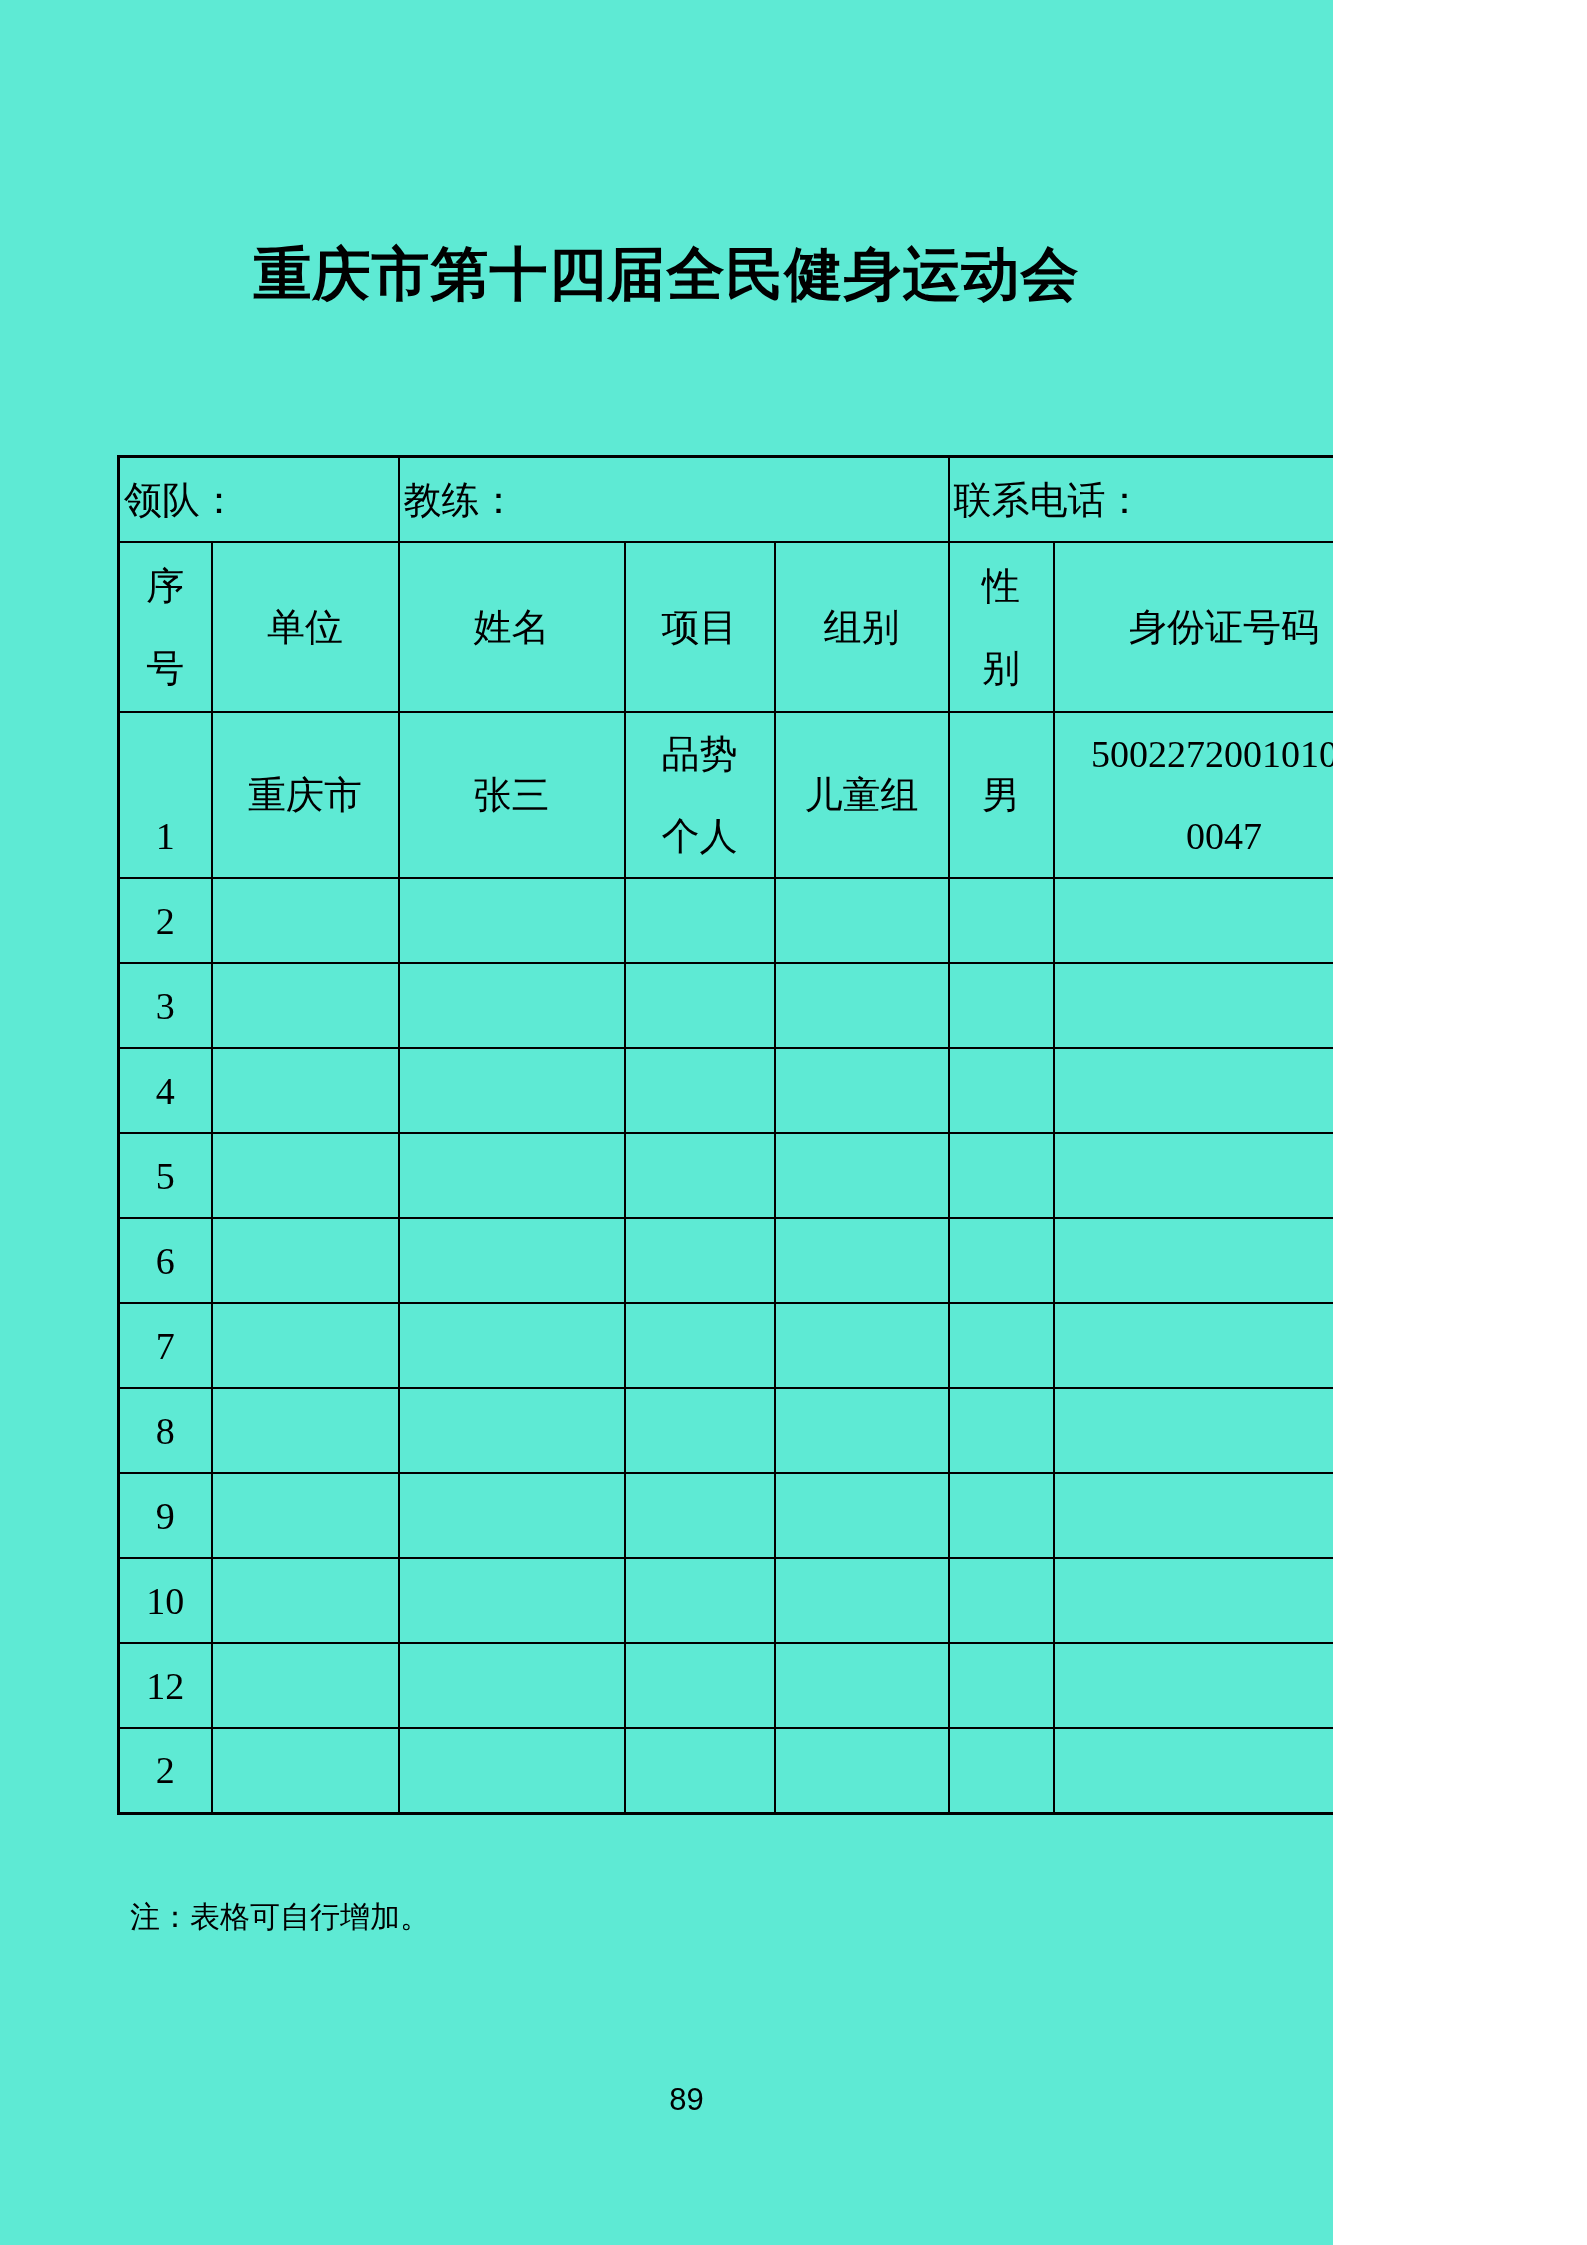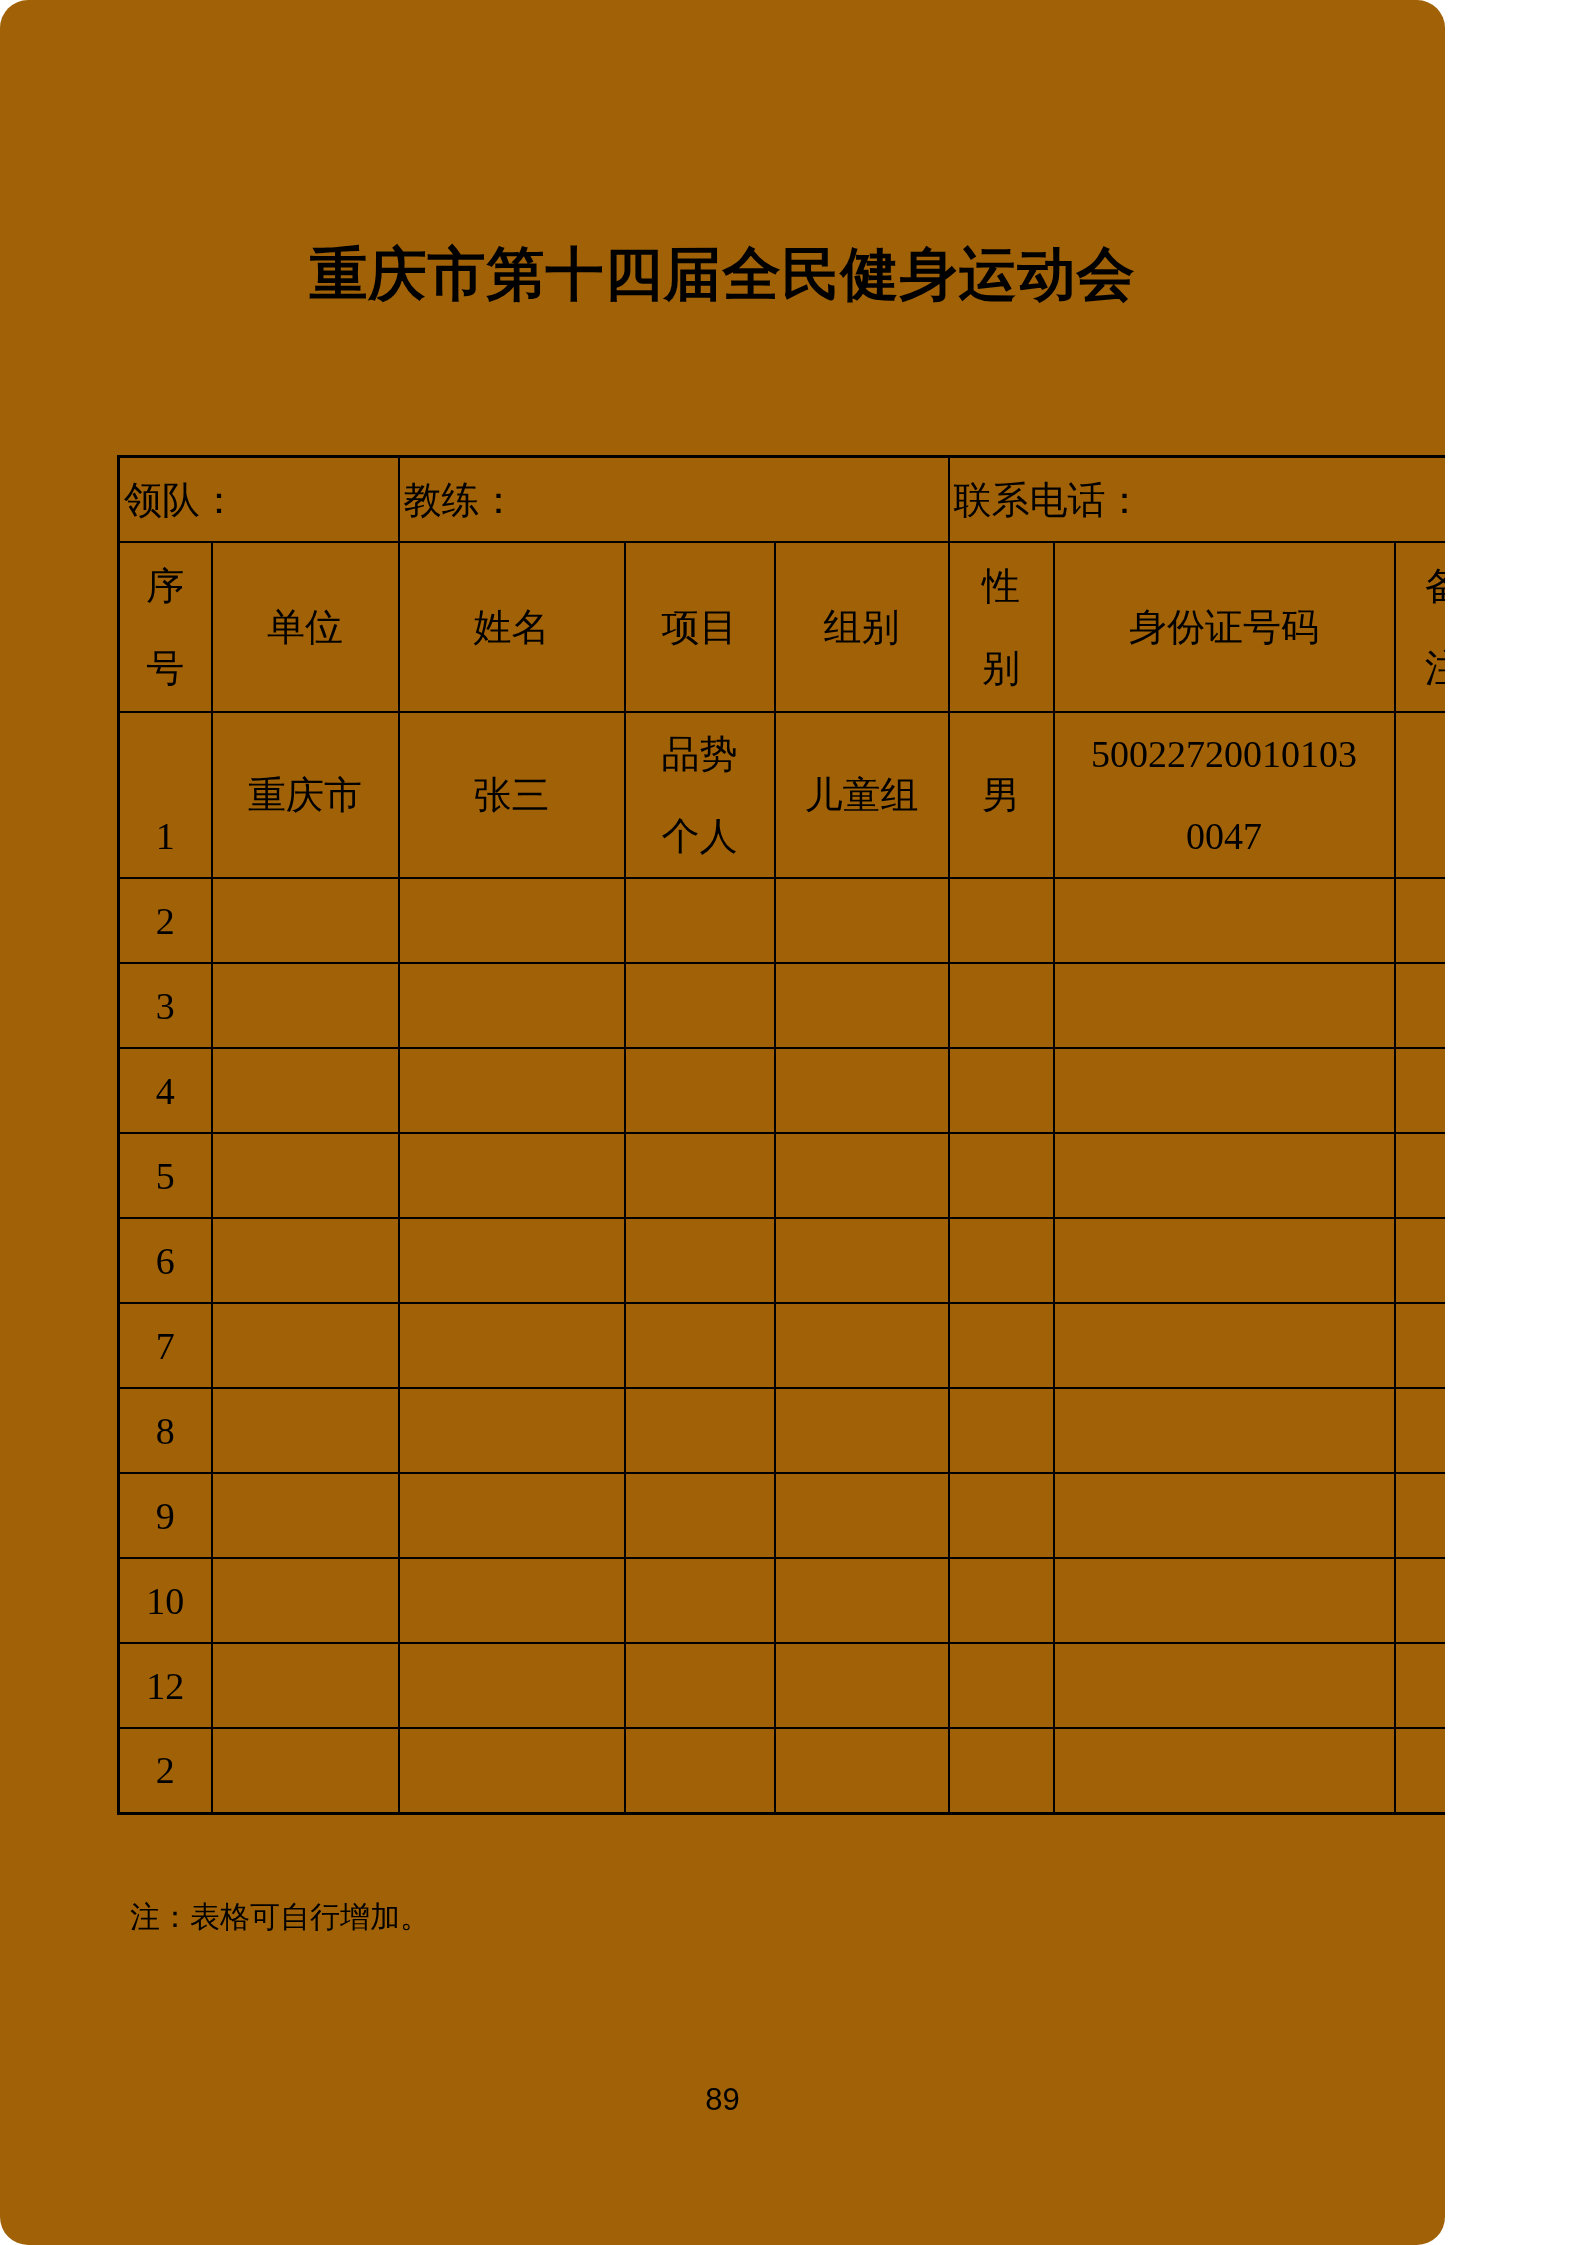--- a/index.html
+++ b/index.html
@@ -2,27 +2,26 @@
 <html><head>
 <meta charset="utf-8">
 <style>
   html, body {
     margin: 0;
     padding: 0;
     background: #ffffff;
   }
   .page {
     position: relative;
-    width: 1445px;
+    width: 1333px;
     height: 2245px;
-    background: #a16207;
+    background: #5eead4;
     color: #000000;
     font-family: "Liberation Serif", "DejaVu Serif", serif;
     overflow: hidden;
-    border-radius: 28px;
   }
   .doc-title {
     position: absolute;
     top: 231px;
     left: 0;
     width: 100%;
     text-align: center;
     font-size: 58px;
     font-weight: bold;
     line-height: 88px;
@@ -76,20 +75,21 @@
     line-height: 1.2;
   }
   .page-number {
     position: absolute;
     top: 2082px;
     left: 0;
     width: 100%;
     text-align: center;
     font-size: 31px;
     font-family: "Liberation Sans", "DejaVu Sans", sans-serif;
+    padding-left: 20px;
   }
 </style>
 </head>
 <body>
 
 <div class="page">
 
   <div class="doc-title">
     <div>重庆市第十四届全民健身运动会</div>
   </div>

